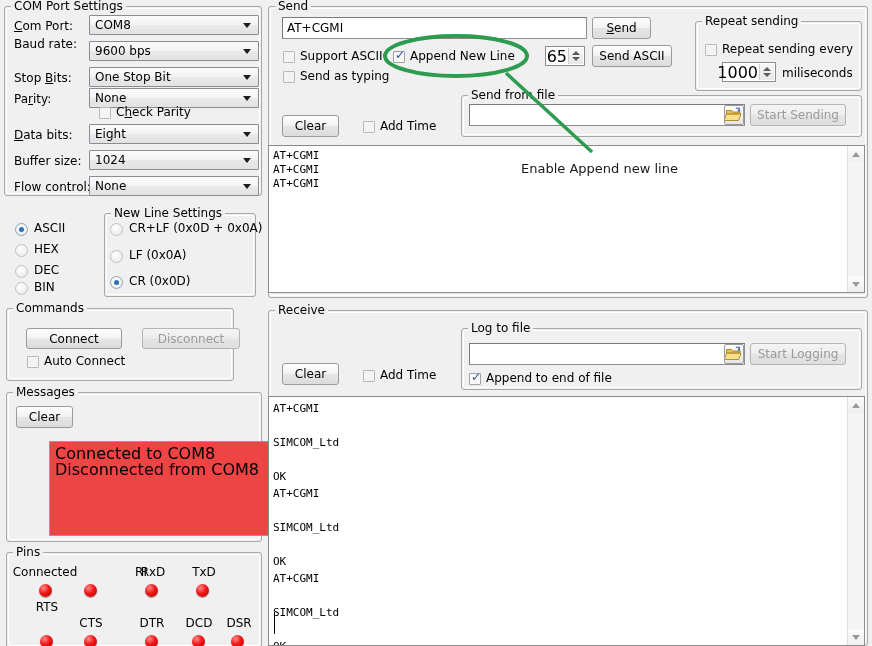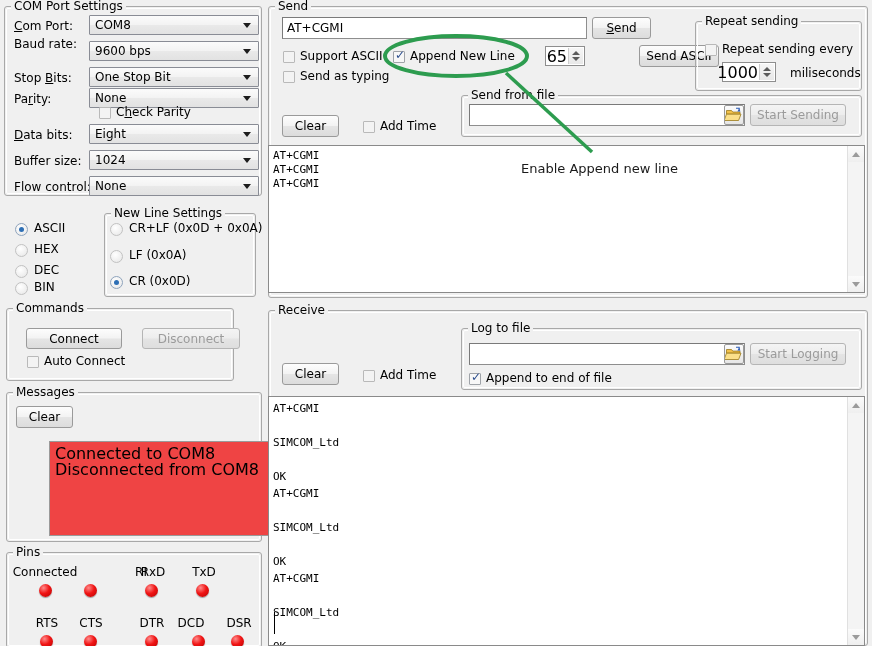--- a/index.html
+++ b/index.html
@@ -243,27 +243,27 @@
 
   <span class="pinlbl" style="left:10px; top:565px; width:70px;">Connected</span>
   <span class="led" style="left:39px; top:584px;"></span>
   <span class="pinlbl" style="left:122px; top:565px; width:22px; left:130px;">RI</span>
   <span class="led" style="left:84px; top:584px;"></span>
   <span class="pinlbl" style="left:136px; top:565px; width:34px;">RxD</span>
   <span class="led" style="left:145px; top:584px;"></span>
   <span class="pinlbl" style="left:187px; top:565px; width:34px;">TxD</span>
   <span class="led" style="left:196px; top:584px;"></span>
 
-  <span class="pinlbl" style="left:30px; top:616px; width:34px;">RTS</span>
+  <span class="pinlbl" style="left:30px; top:600px; width:34px;">RTS</span>
   <span class="led" style="left:40px; top:635px;"></span>
   <span class="pinlbl" style="left:74px; top:616px; width:34px;">CTS</span>
   <span class="led" style="left:84px; top:635px;"></span>
   <span class="pinlbl" style="left:135px; top:616px; width:34px;">DTR</span>
   <span class="led" style="left:145px; top:635px;"></span>
-  <span class="pinlbl" style="left:173px; top:616px; width:36px;">DCD</span>
+  <span class="pinlbl" style="left:181px; top:616px; width:36px;">DCD</span>
   <span class="led" style="left:192px; top:635px;"></span>
   <span class="pinlbl" style="left:221px; top:616px; width:36px;">DSR</span>
   <span class="led" style="left:231px; top:635px;"></span>
 
   <div class="gb" style="left:268px; top:6px; width:600px; height:292px;">
     <span class="gbt">Send</span>
   </div>
 
   <div class="tb" style="left:282px; top:17px; width:305px; height:22px;">
     <span class="tv">AT+CGMI</span>
@@ -285,39 +285,39 @@
     <span class="cl">Send as typing</span>
   </div>
 
   <div class="spin" style="left:545px; top:46px; width:40px; height:20px;">
     <span class="sv">65</span>
     <span class="sbtns">
       <i class="ar up"></i>
         <i class="ar dn"></i>
     </span>
   </div>
-  <div class="btn" style="left:592px; top:45px; width:80px; height:22px;margin-left:47px;">
+  <div class="btn" style="left:592px; top:45px; width:80px; height:22px;">
     <span>Send ASCII</span>
   </div>
 
   <div class="gb" style="left:695px; top:21px; width:167px; height:70px;">
     <span class="gbt">Repeat sending</span>
   </div>
   <div class="cb" style="left:705px; top:42px;">
     <span class="bx"></span>
     <span class="cl">Repeat sending every</span>
   </div>
   <div class="spin" style="left:722px; top:62px; width:54px; height:20px;">
     <span class="sv">1000</span>
     <span class="sbtns">
       <i class="ar up"></i>
         <i class="ar dn"></i>
     </span>
   </div>
-  <span class="lbl" style="left:782px; top:66px;margin-left:8px;">miliseconds</span>
+  <span class="lbl" style="left:782px; top:66px;">miliseconds</span>
 
   <div class="gb" style="left:461px; top:95px; width:401px; height:42px;">
     <span class="gbt">Send from file</span>
   </div>
   <div class="tb" style="left:469px; top:104px; width:276px; height:22px;">
     <span class="tv"></span>
   </div>
   <div class="folder" style="left:724px; top:105px; width:20px; height:20px;">
     <svg width="18" height="18" viewBox="0 0 18 18" style="position:absolute;left:0;top:0;">
       <path d="M1.5 4.5 h5 l1.3 1.6 h7.2 v2 h-13.5 z" fill="#f2c14b" stroke="#9a7a1a" stroke-width="0.8"></path>

